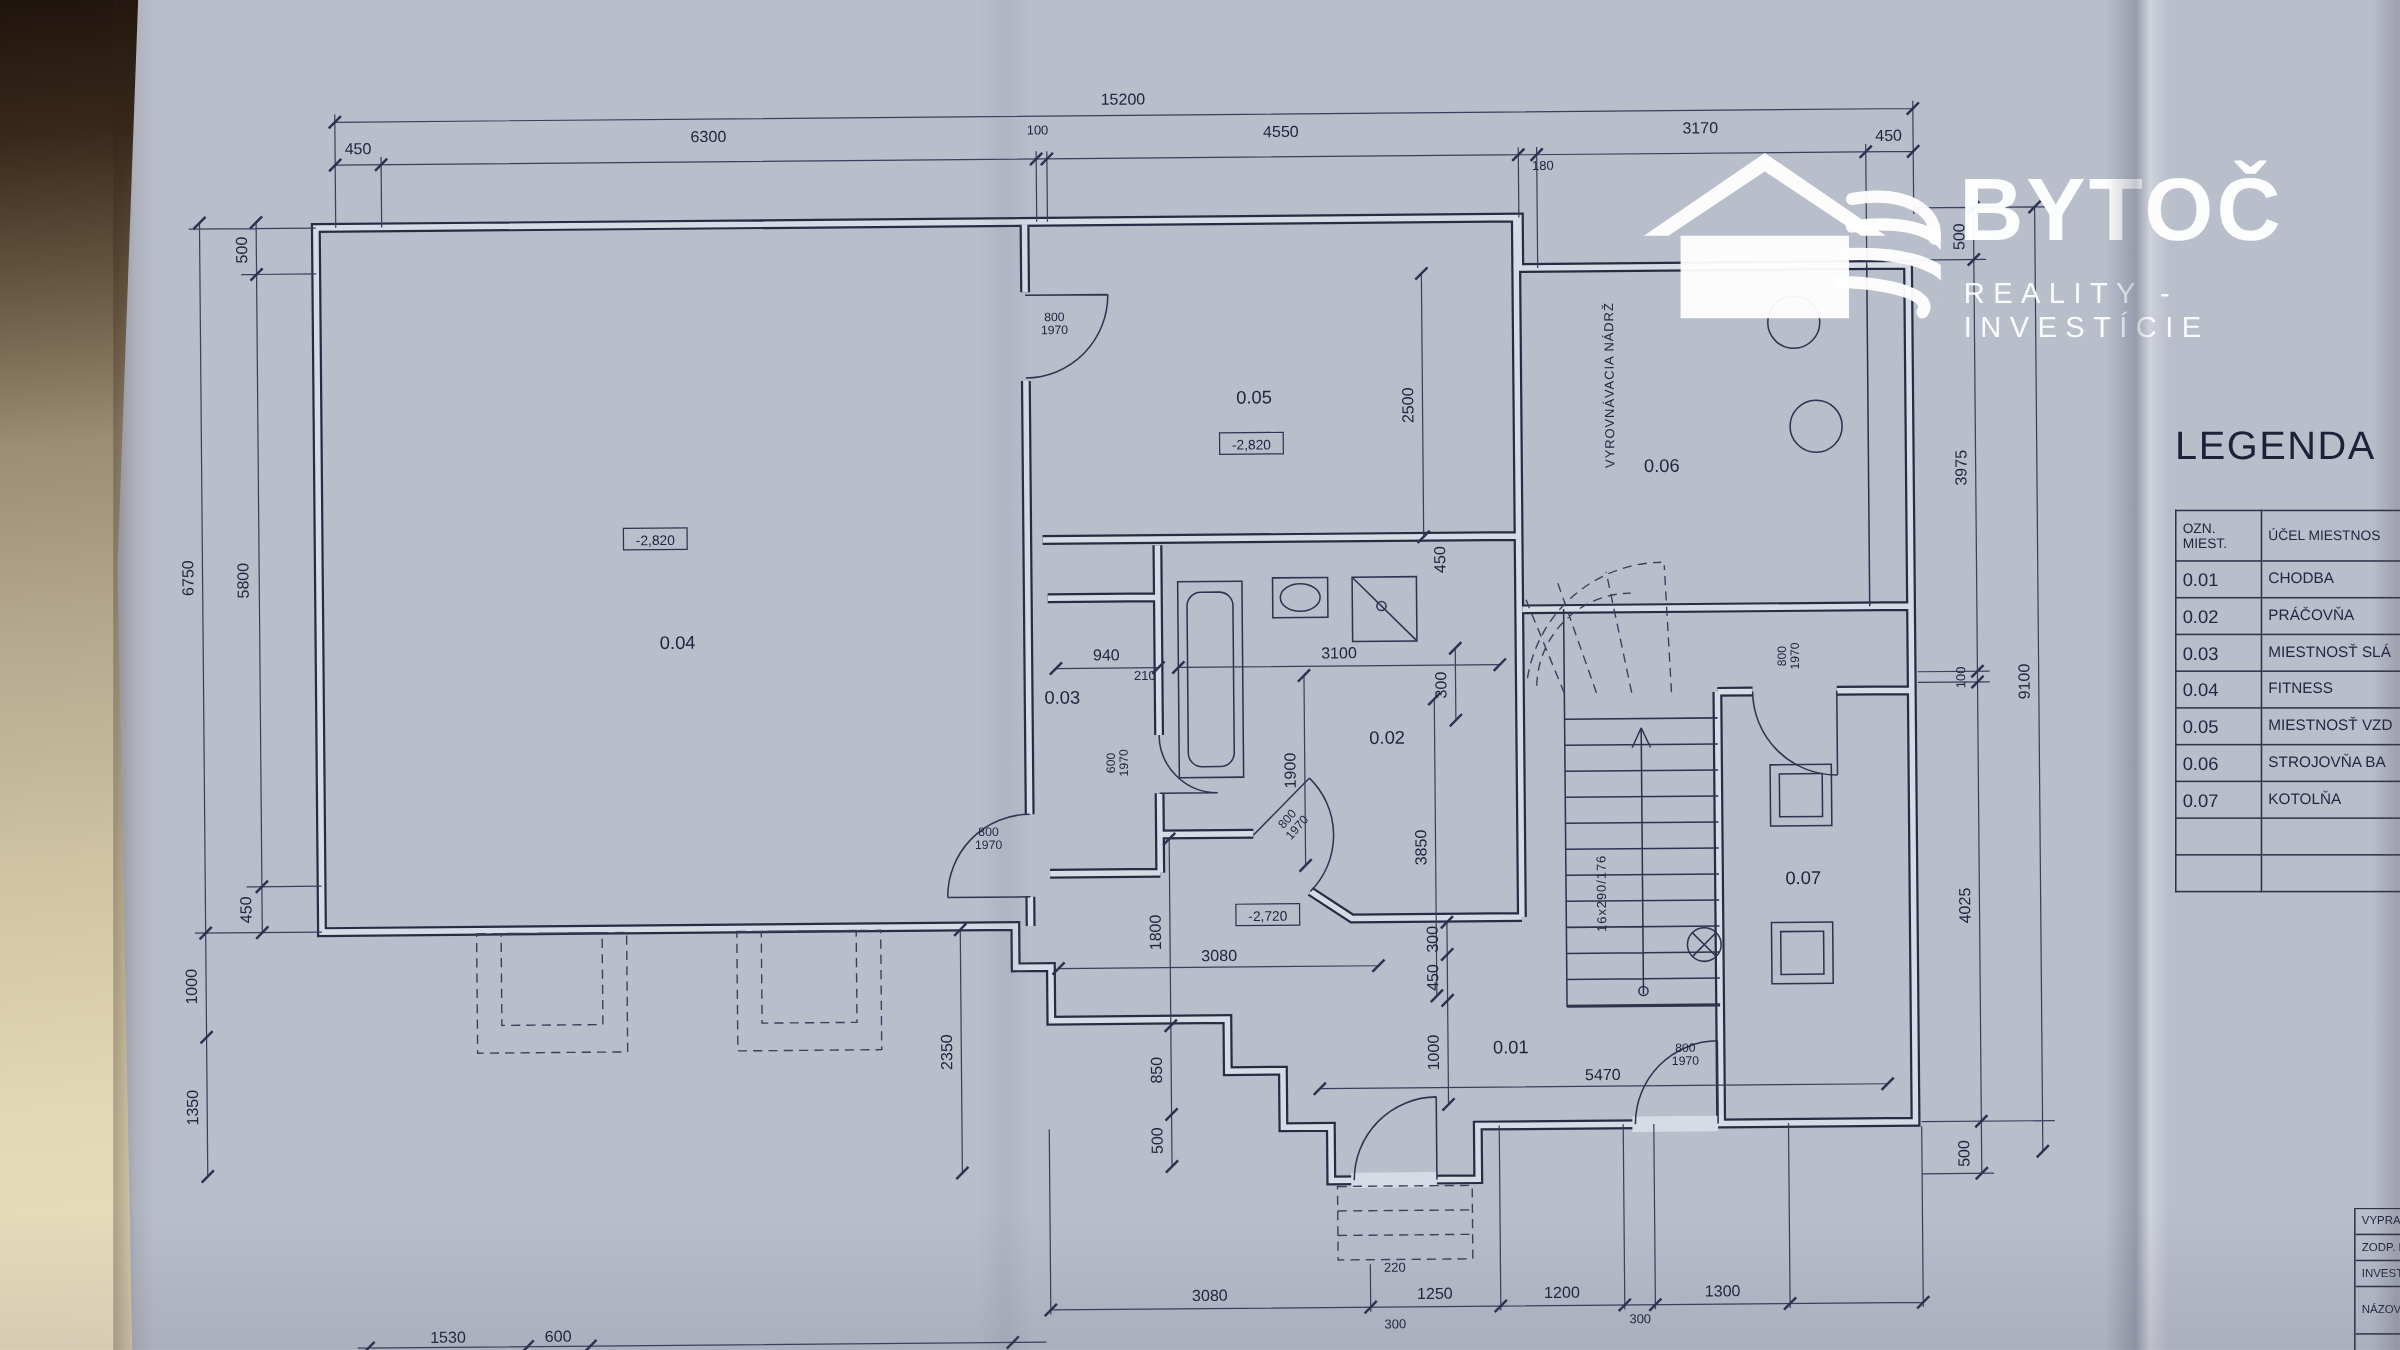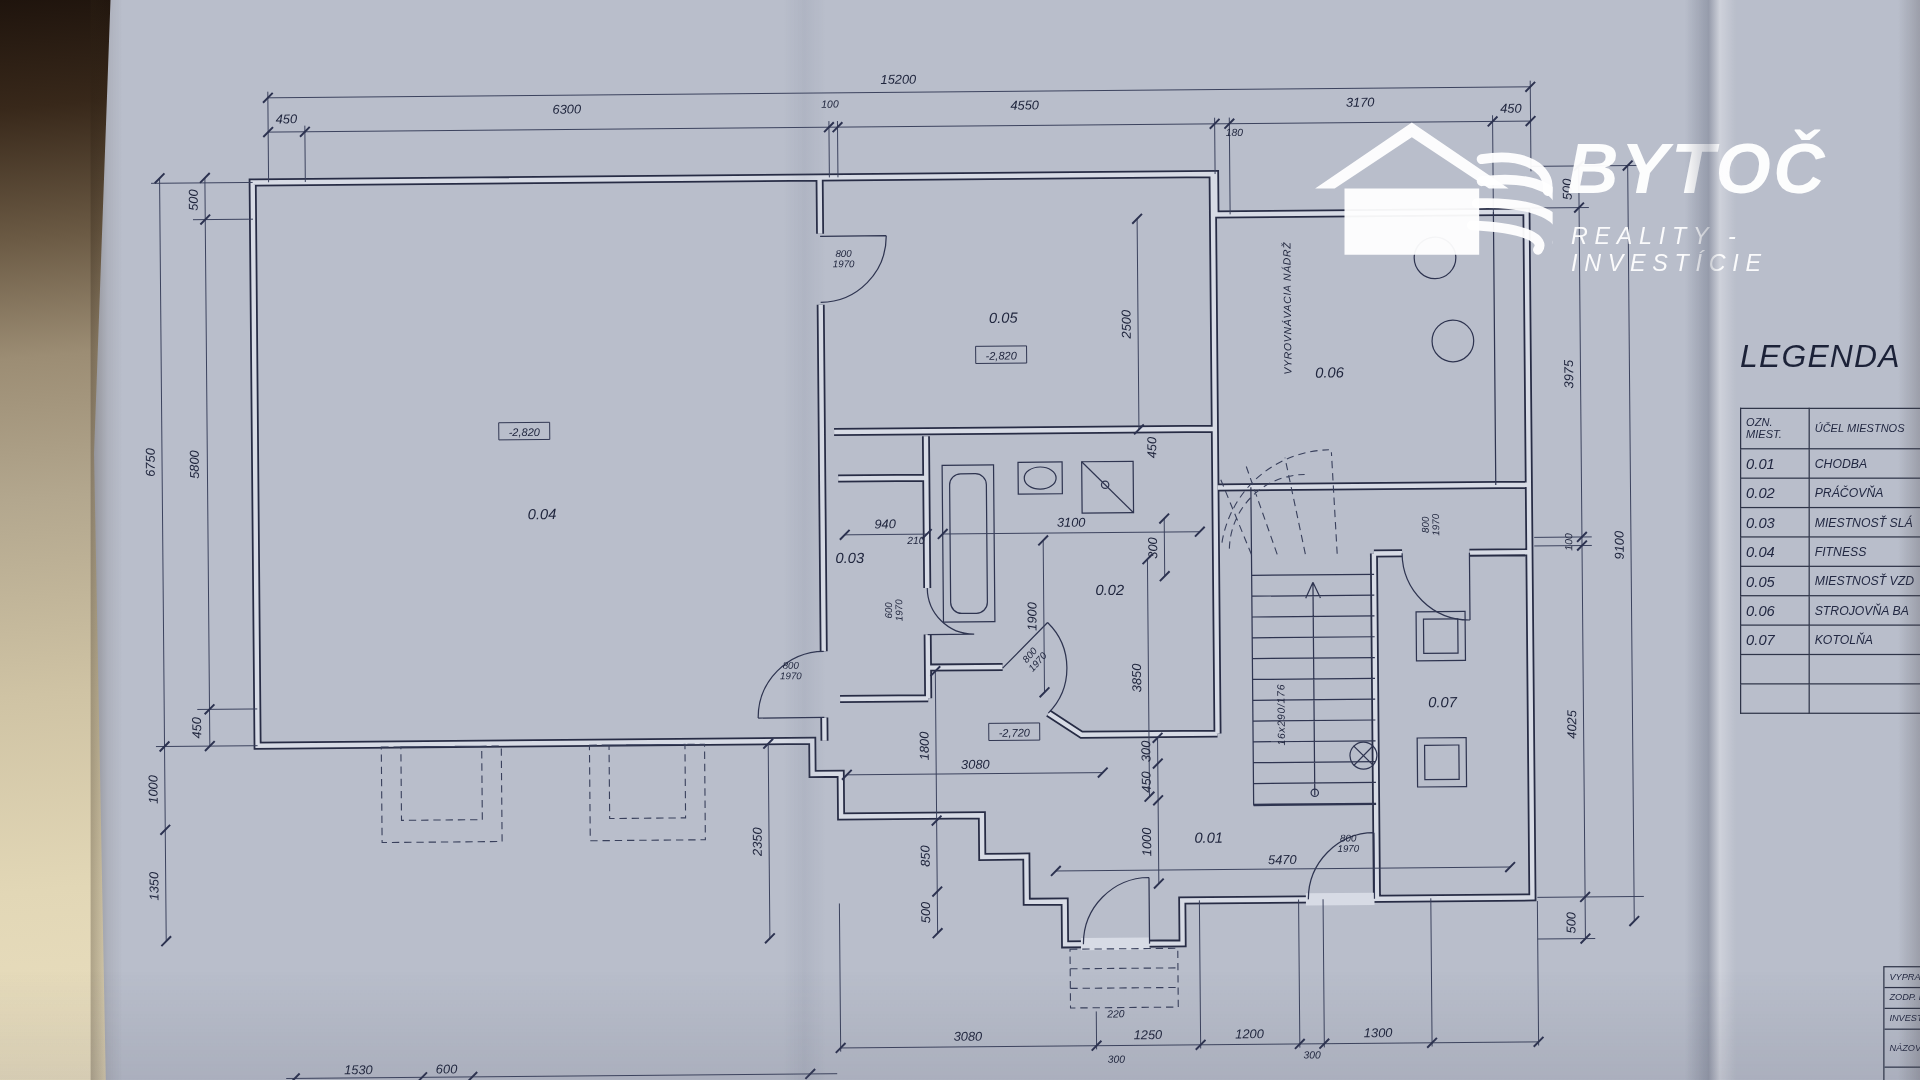--- a/index.html
+++ b/index.html
@@ -1,17 +1,17 @@
 <!DOCTYPE html>
 <html><head>
 <meta charset="utf-8">
 <style>
   html,body{margin:0;padding:0;background:#14120f;}
   #stage{position:relative;width:1920px;height:1080px;overflow:hidden;background:#b9becb;
-         font-family:"Liberation Sans", sans-serif;font-style:italic;}
+         font-family:"Liberation Sans", sans-serif;}
   #scale{position:absolute;top:0;left:0;width:1568px;height:882px;
          transform:scale(1.22449);transform-origin:0 0;}
 
   
   #paper{position:absolute;inset:0;
     background:
       radial-gradient(900px 500px at 82% 6%, rgba(255,255,255,.28), transparent 60%),
       radial-gradient(1300px 800px at 42% 60%, rgba(110,118,142,.10), transparent 72%),
       linear-gradient(100deg,#c9cedب 0%, #ccd1dd 0%, #d6dae5 42%, #dbdfe9 72%, #e3e6ee 100%);}
   #left-strip{position:absolute;left:0;top:0;bottom:0;width:96px;

